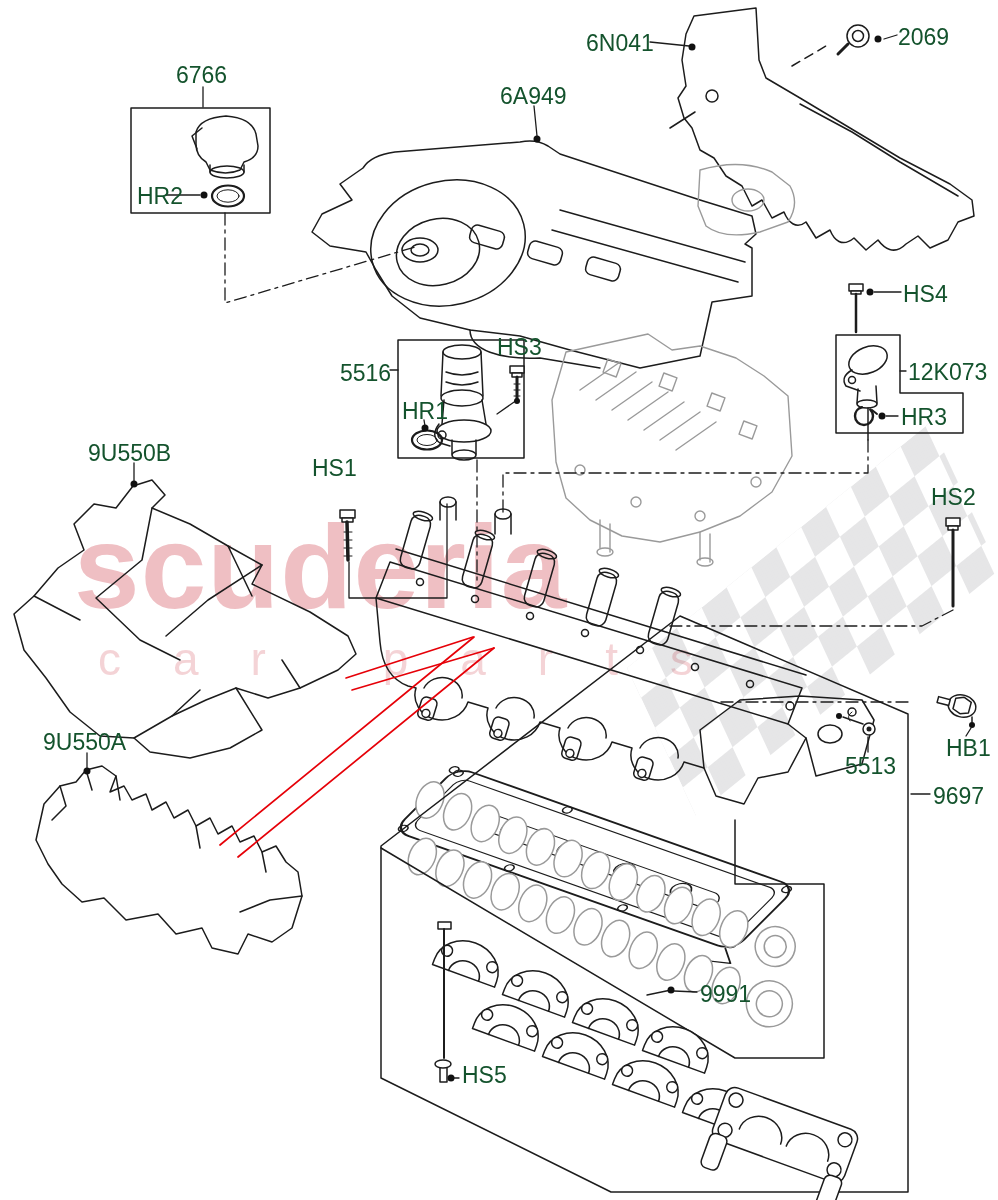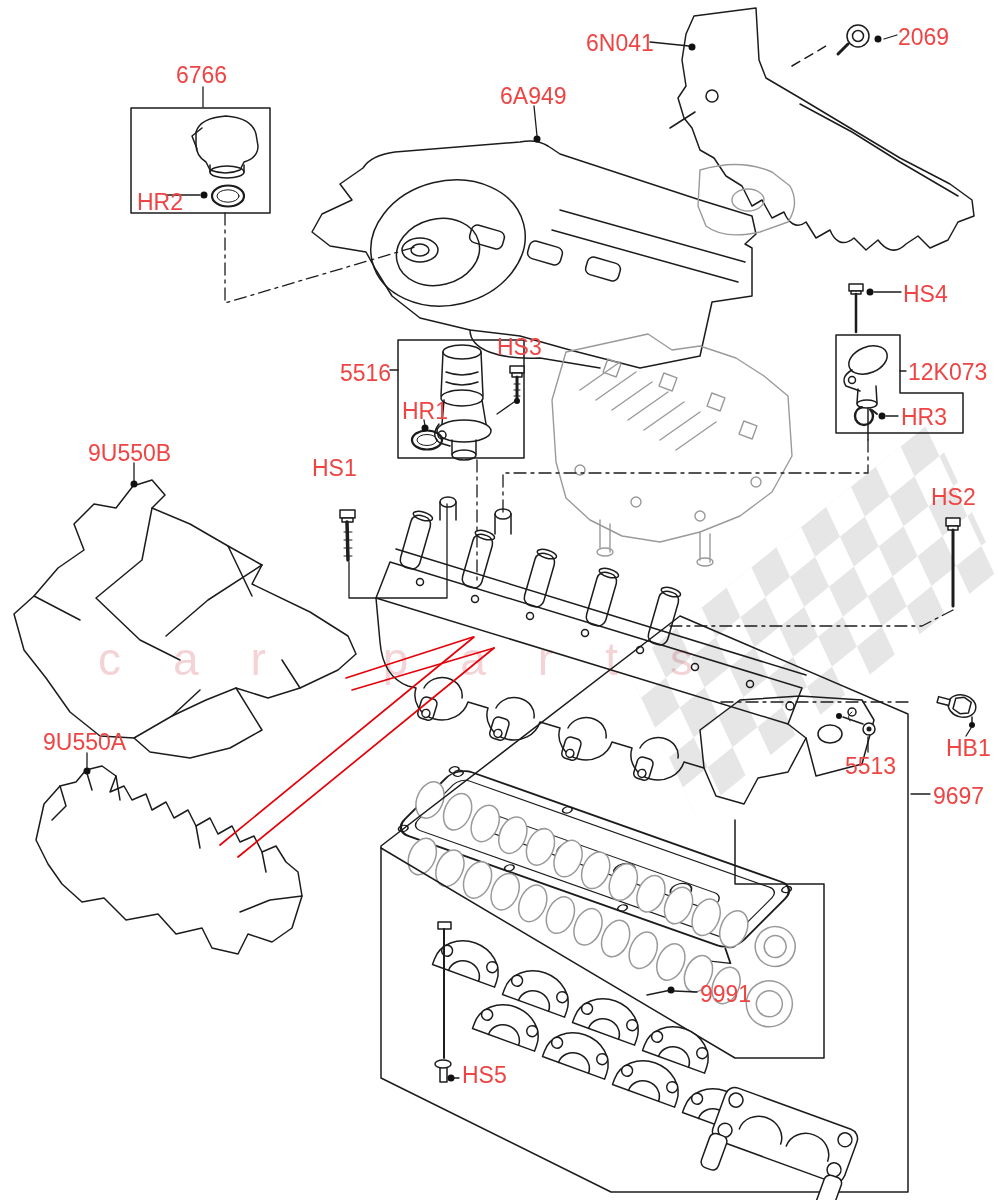--- a/index.html
+++ b/index.html
@@ -8,27 +8,28 @@
   
   #wm-brand{position:absolute;left:74px;top:508px;font-size:118px;font-weight:700;
             letter-spacing:1px;color:rgba(214,96,106,0.40);z-index:1;line-height:1;}
   #wm-sub{position:absolute;left:98px;top:636px;font-size:46px;font-weight:400;
           letter-spacing:52px;color:rgba(214,96,106,0.28);z-index:1;line-height:1;}
   #wm-checker{position:absolute;left:618px;top:540px;width:390px;height:158px;z-index:1;
         transform:rotate(-39deg) skewX(-14deg);
         background:repeating-conic-gradient(rgba(60,60,70,0.13) 0% 25%, transparent 0% 50%);
         background-size:64px 64px;}
   svg{position:absolute;left:0;top:0;z-index:2;}
-  .lbl{position:absolute;font-size:23px;color:#ef4444;white-space:nowrap;z-index:3;cursor:pointer;}
+  .lbl{position:absolute;font-size:23px;color:#14532d;white-space:nowrap;z-index:3;cursor:pointer;}
 </style>
 </head>
 <body>
 
 <div id="stage">
 
+  <div id="wm-brand">scuderia</div>
   <div id="wm-sub">car parts</div>
   <div id="wm-checker"></div>
 
   <svg width="998" height="1200" viewBox="0 0 998 1200">
     <defs>
       <g id="capdef">
         <path d="M-33,13 A33,29 0 0 1 33,13 L33,19 L-33,19 Z" fill="#fff"></path>
         <path d="M-16,19 A16,15 0 0 1 16,19" fill="none"></path>
         <circle cx="-24" cy="1" r="5.5" fill="#fff"></circle>
         <circle cx="24" cy="1" r="5.5" fill="#fff"></circle>
@@ -375,21 +376,21 @@
         <circle cx="671" cy="990" r="3.5"></circle>
           <circle cx="972" cy="725" r="3"></circle>
           <circle cx="425" cy="428" r="3.5"></circle>
         <circle cx="517" cy="401" r="3"></circle>
           <circle cx="839" cy="716" r="3"></circle>
       </g>
     </g>
   </svg>
 
   <div class="lbl" style="left:176px;top:62px">6766</div>
-  <div class="lbl" style="left:137px;top:189px">HR2</div>
+  <div class="lbl" style="left:137px;top:183px">HR2</div>
   <div class="lbl" style="left:500px;top:83px">6A949</div>
   <div class="lbl" style="left:586px;top:30px">6N041</div>
   <div class="lbl" style="left:898px;top:24px">2069</div>
   <div class="lbl" style="left:903px;top:281px">HS4</div>
   <div class="lbl" style="left:908px;top:359px">12K073</div>
   <div class="lbl" style="left:901px;top:404px">HR3</div>
   <div class="lbl" style="left:340px;top:360px">5516</div>
   <div class="lbl" style="left:497px;top:334px">HS3</div>
   <div class="lbl" style="left:402px;top:398px">HR1</div>
   <div class="lbl" style="left:312px;top:455px">HS1</div>

